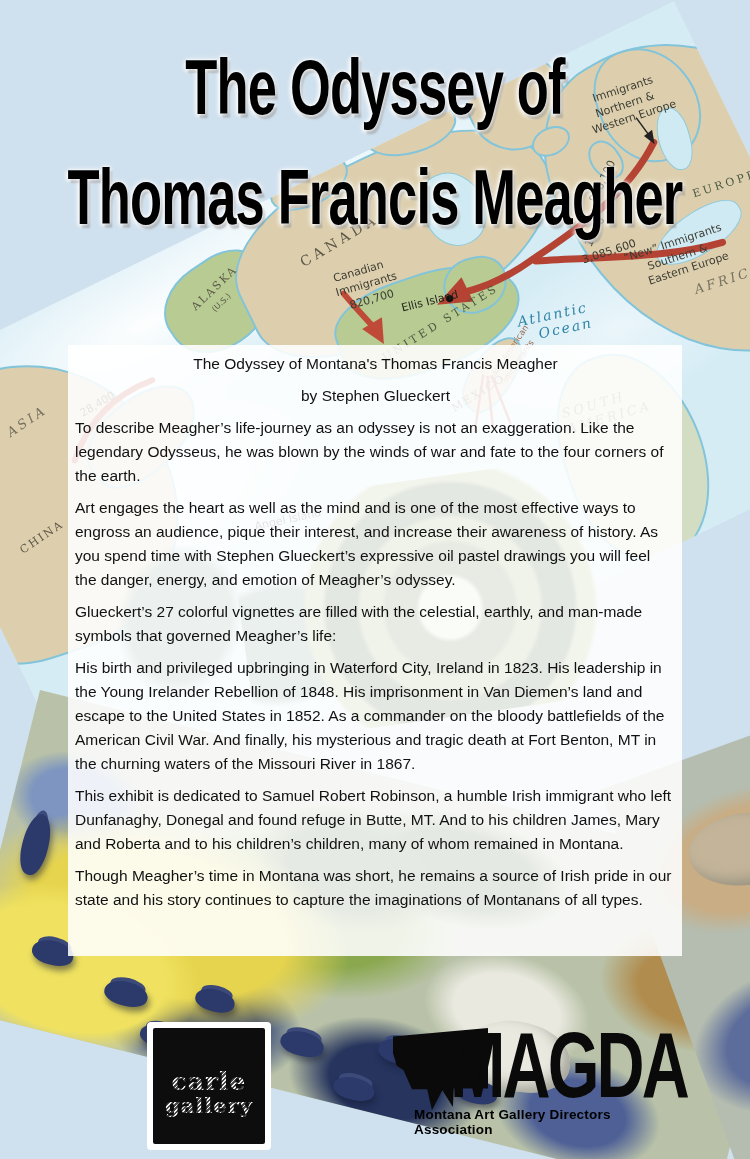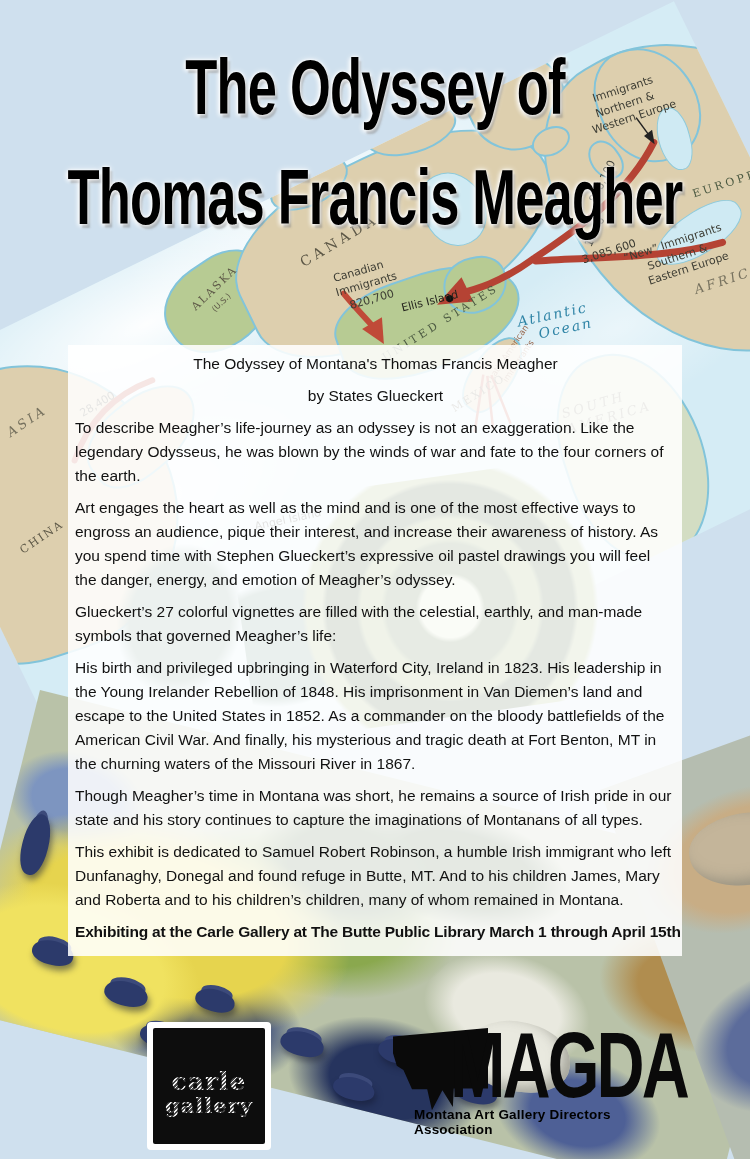--- a/index.html
+++ b/index.html
@@ -200,28 +200,27 @@
   <div class="painting-b">
     <div class="horse" style="left:60px;top:70px;width:120px;height:72px;transform:rotate(10deg);background:#c4b59a;"></div>
 
   </div>
 
   <div class="title-line title-1">The Odyssey of</div>
   <div class="title-line title-2">Thomas Francis Meagher</div>
 
   <div class="text-box">
     <p class="ctr">The Odyssey of Montana's Thomas Francis Meagher</p>
-    <p class="ctr">by States Glueckert</p>
+    <p class="ctr">by Stephen Glueckert</p>
     <p>To describe Meagher’s life-journey as an odyssey is not an exaggeration. Like the legendary Odysseus, he was blown by the winds of war and fate to the four corners of the earth.</p>
     <p>Art engages the heart as well as the mind and is one of the most effective ways to engross an audience, pique their interest, and increase their awareness of history. As you spend time with Stephen Glueckert’s expressive oil pastel drawings you will feel the danger, energy, and emotion of Meagher’s odyssey.</p>
     <p>Glueckert’s 27 colorful vignettes are filled with the celestial, earthly, and man-made symbols that governed Meagher’s life:</p>
     <p>His birth and privileged upbringing in Waterford City, Ireland in 1823. His leadership in the Young Irelander Rebellion of 1848. His imprisonment in Van Diemen’s land and escape to the United States in 1852. As a commander on the bloody battlefields of the American Civil War. And finally, his mysterious and tragic death at Fort Benton, MT in the churning waters of the Missouri River in 1867.</p>
+    <p>This exhibit is dedicated to Samuel Robert Robinson, a humble Irish immigrant who left Dunfanaghy, Donegal and found refuge in Butte, MT. And to his children James, Mary and Roberta and to his children’s children, many of whom remained in Montana.</p>
     <p>Though Meagher’s time in Montana was short, he remains a source of Irish pride in our state and his story continues to capture the imaginations of Montanans of all types.</p>
-    <p>This exhibit is dedicated to Samuel Robert Robinson, a humble Irish immigrant who left Dunfanaghy, Donegal and found refuge in Butte, MT. And to his children James, Mary and Roberta and to his children’s children, many of whom remained in Montana.</p>
-    <p class="foot">Exhibiting at the Carle Gallery at The Butte Public Library March 1 through April 15th</p>
   </div>
 
   <div class="cg-logo">
     <div class="cg-inner">
       <div class="hatch cg-l1">carle</div>
       <div class="hatch cg-l2">gallery</div>
     </div>
   </div>
 
   <div class="magda">

